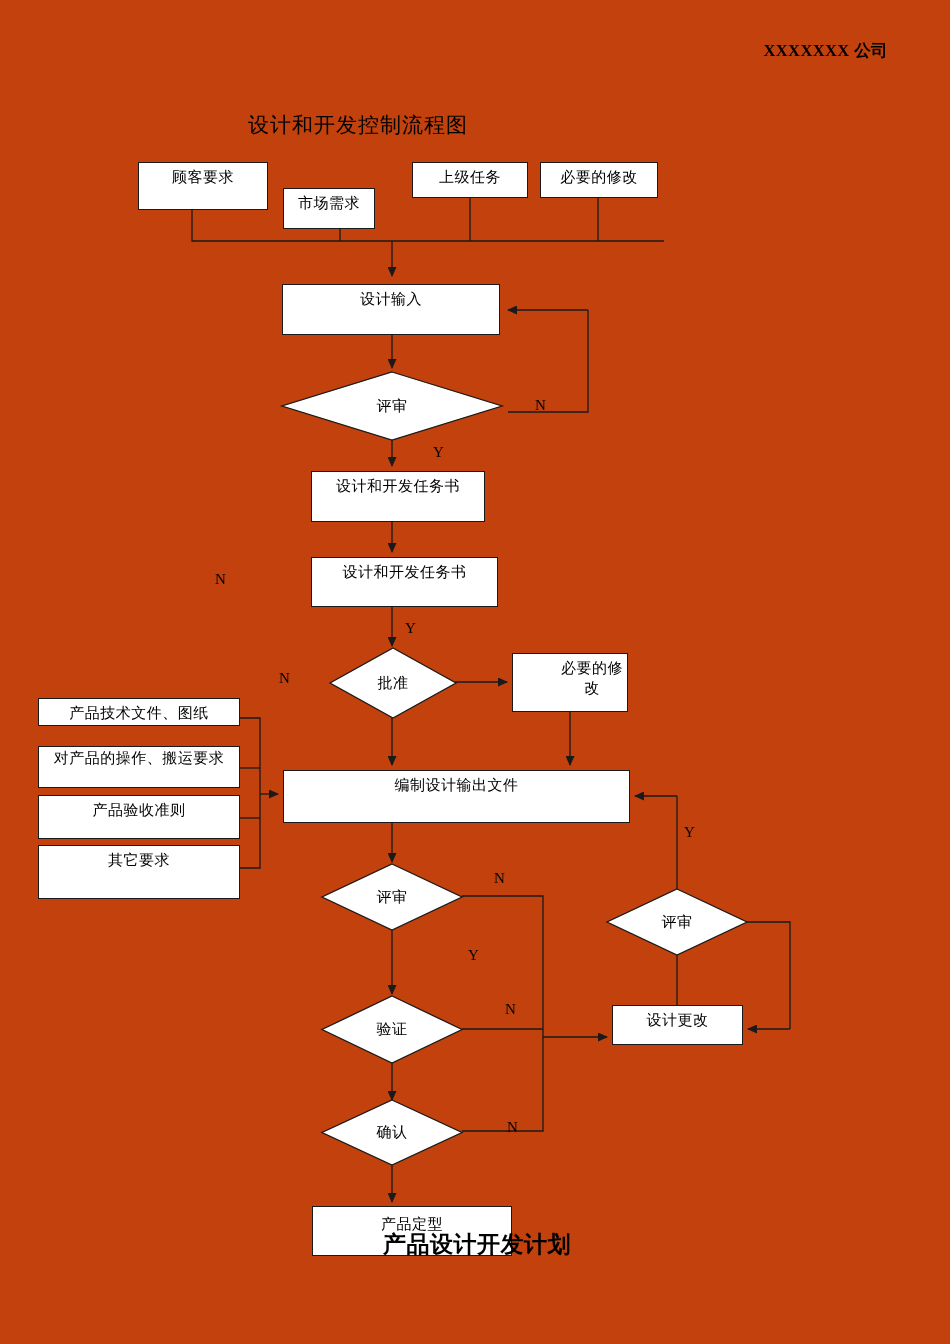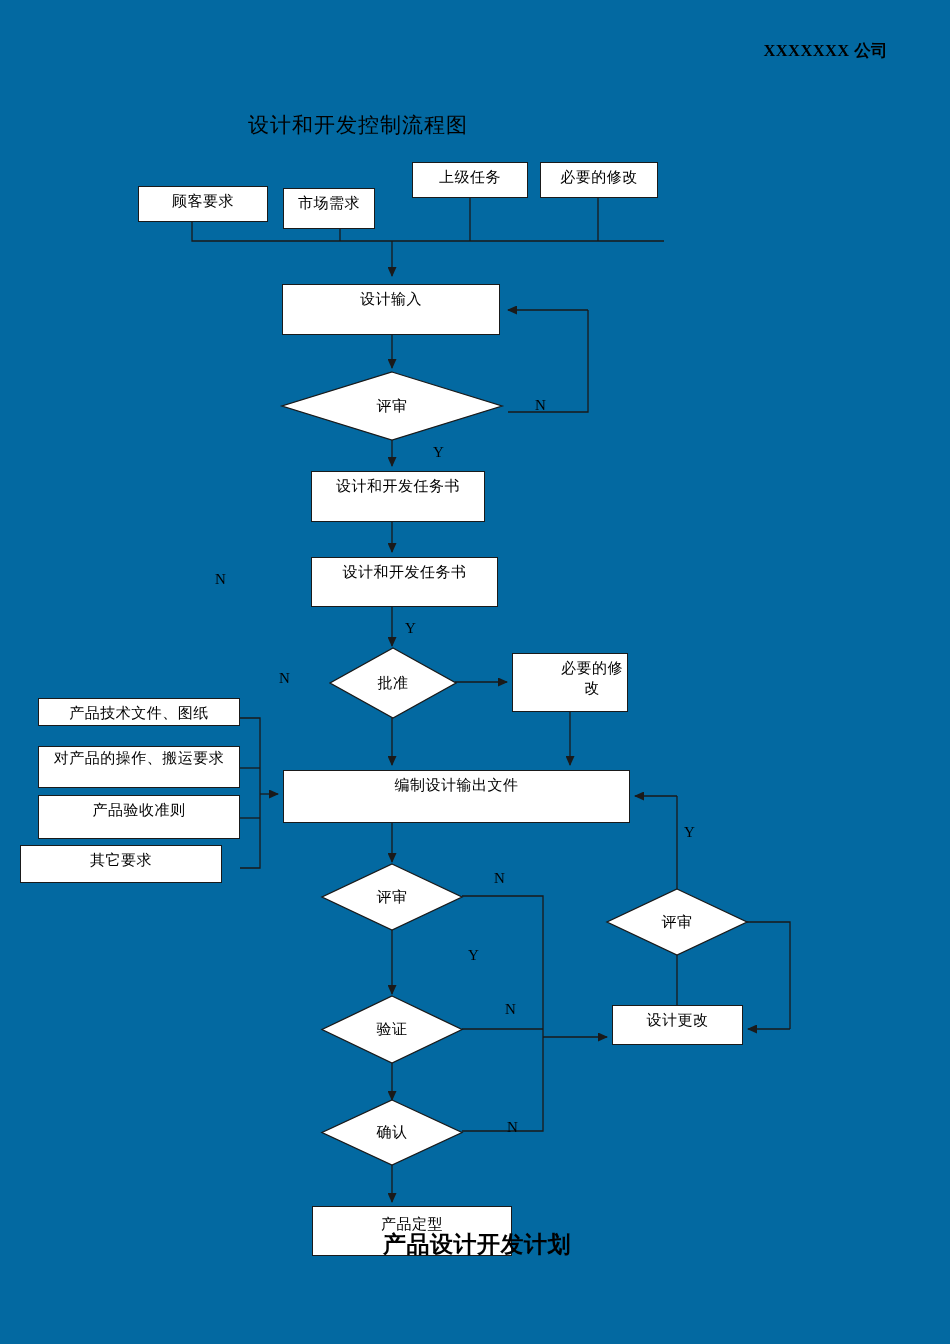--- a/index.html
+++ b/index.html
@@ -9,21 +9,21 @@
   }
   body {
     font-family: "Liberation Serif", "DejaVu Serif", serif;
     color: #000000;
   }
   #page {
     position: relative;
     width: 950px;
     height: 1344px;
     overflow: hidden;
-    background: #0369a1;
+    background: #c2410c;
   }
   .company-header {
     position: absolute;
     right: 62px;
     top: 40px;
     font-family: "Liberation Serif", "DejaVu Serif", serif;
     font-weight: bold;
     font-size: 16.5px;
     letter-spacing: 0.4px;
     white-space: nowrap;
@@ -166,21 +166,21 @@
 
     <line x1="677" y1="1005" x2="677" y2="944" marker-end="url(#ah)"></line>
 
     <polyline points="744,922 790,922 790,1029"></polyline>
     <line x1="790" y1="1029" x2="748" y2="1029" marker-end="url(#ah)"></line>
 
     <polyline points="677,889 677,796"></polyline>
     <line x1="677" y1="796" x2="635" y2="796" marker-end="url(#ah)"></line>
   </svg>
 
-  <div class="node pad-top" style="left:138px; top:162px; width:130px; height:36px;margin-top:24px;">
+  <div class="node pad-top" style="left:138px; top:162px; width:130px; height:48px;">
     <span class="node-label">顾客要求</span>
   </div>
 
   <div class="node pad-top" style="left:283px; top:188px; width:92px; height:41px;">
     <span class="node-label">市场需求</span>
   </div>
 
   <div class="node pad-top" style="left:412px; top:162px; width:116px; height:36px;">
     <span class="node-label">上级任务</span>
   </div>
@@ -224,21 +224,21 @@
   </div>
 
   <div class="node" style="left:38px; top:746px; width:202px; height:42px;">
     <span class="node-label" style="padding-top:3px; line-height:1.15;">对产品的操作、搬运要求</span>
   </div>
 
   <div class="node pad-top" style="left:38px; top:795px; width:202px; height:44px;">
     <span class="node-label">产品验收准则</span>
   </div>
 
-  <div class="node pad-top" style="left:20px; top:845px; width:202px; height:38px;">
+  <div class="node pad-top" style="left:38px; top:845px; width:202px; height:54px;">
     <span class="node-label">其它要求</span>
   </div>
 
   <div class="node pad-top" style="left:283px; top:770px; width:347px; height:53px;">
     <span class="node-label">编制设计输出文件</span>
   </div>
 
   <div class="diamond" style="left:322px; top:864px; width:140px; height:66px;">
     <svg width="140" height="66" viewBox="0 0 140 66" xmlns="http://www.w3.org/2000/svg">
       <polygon points="70,0 140,33 70,66 0,33" fill="#ffffff" stroke="#1a1a1a" stroke-width="1.3"></polygon>

